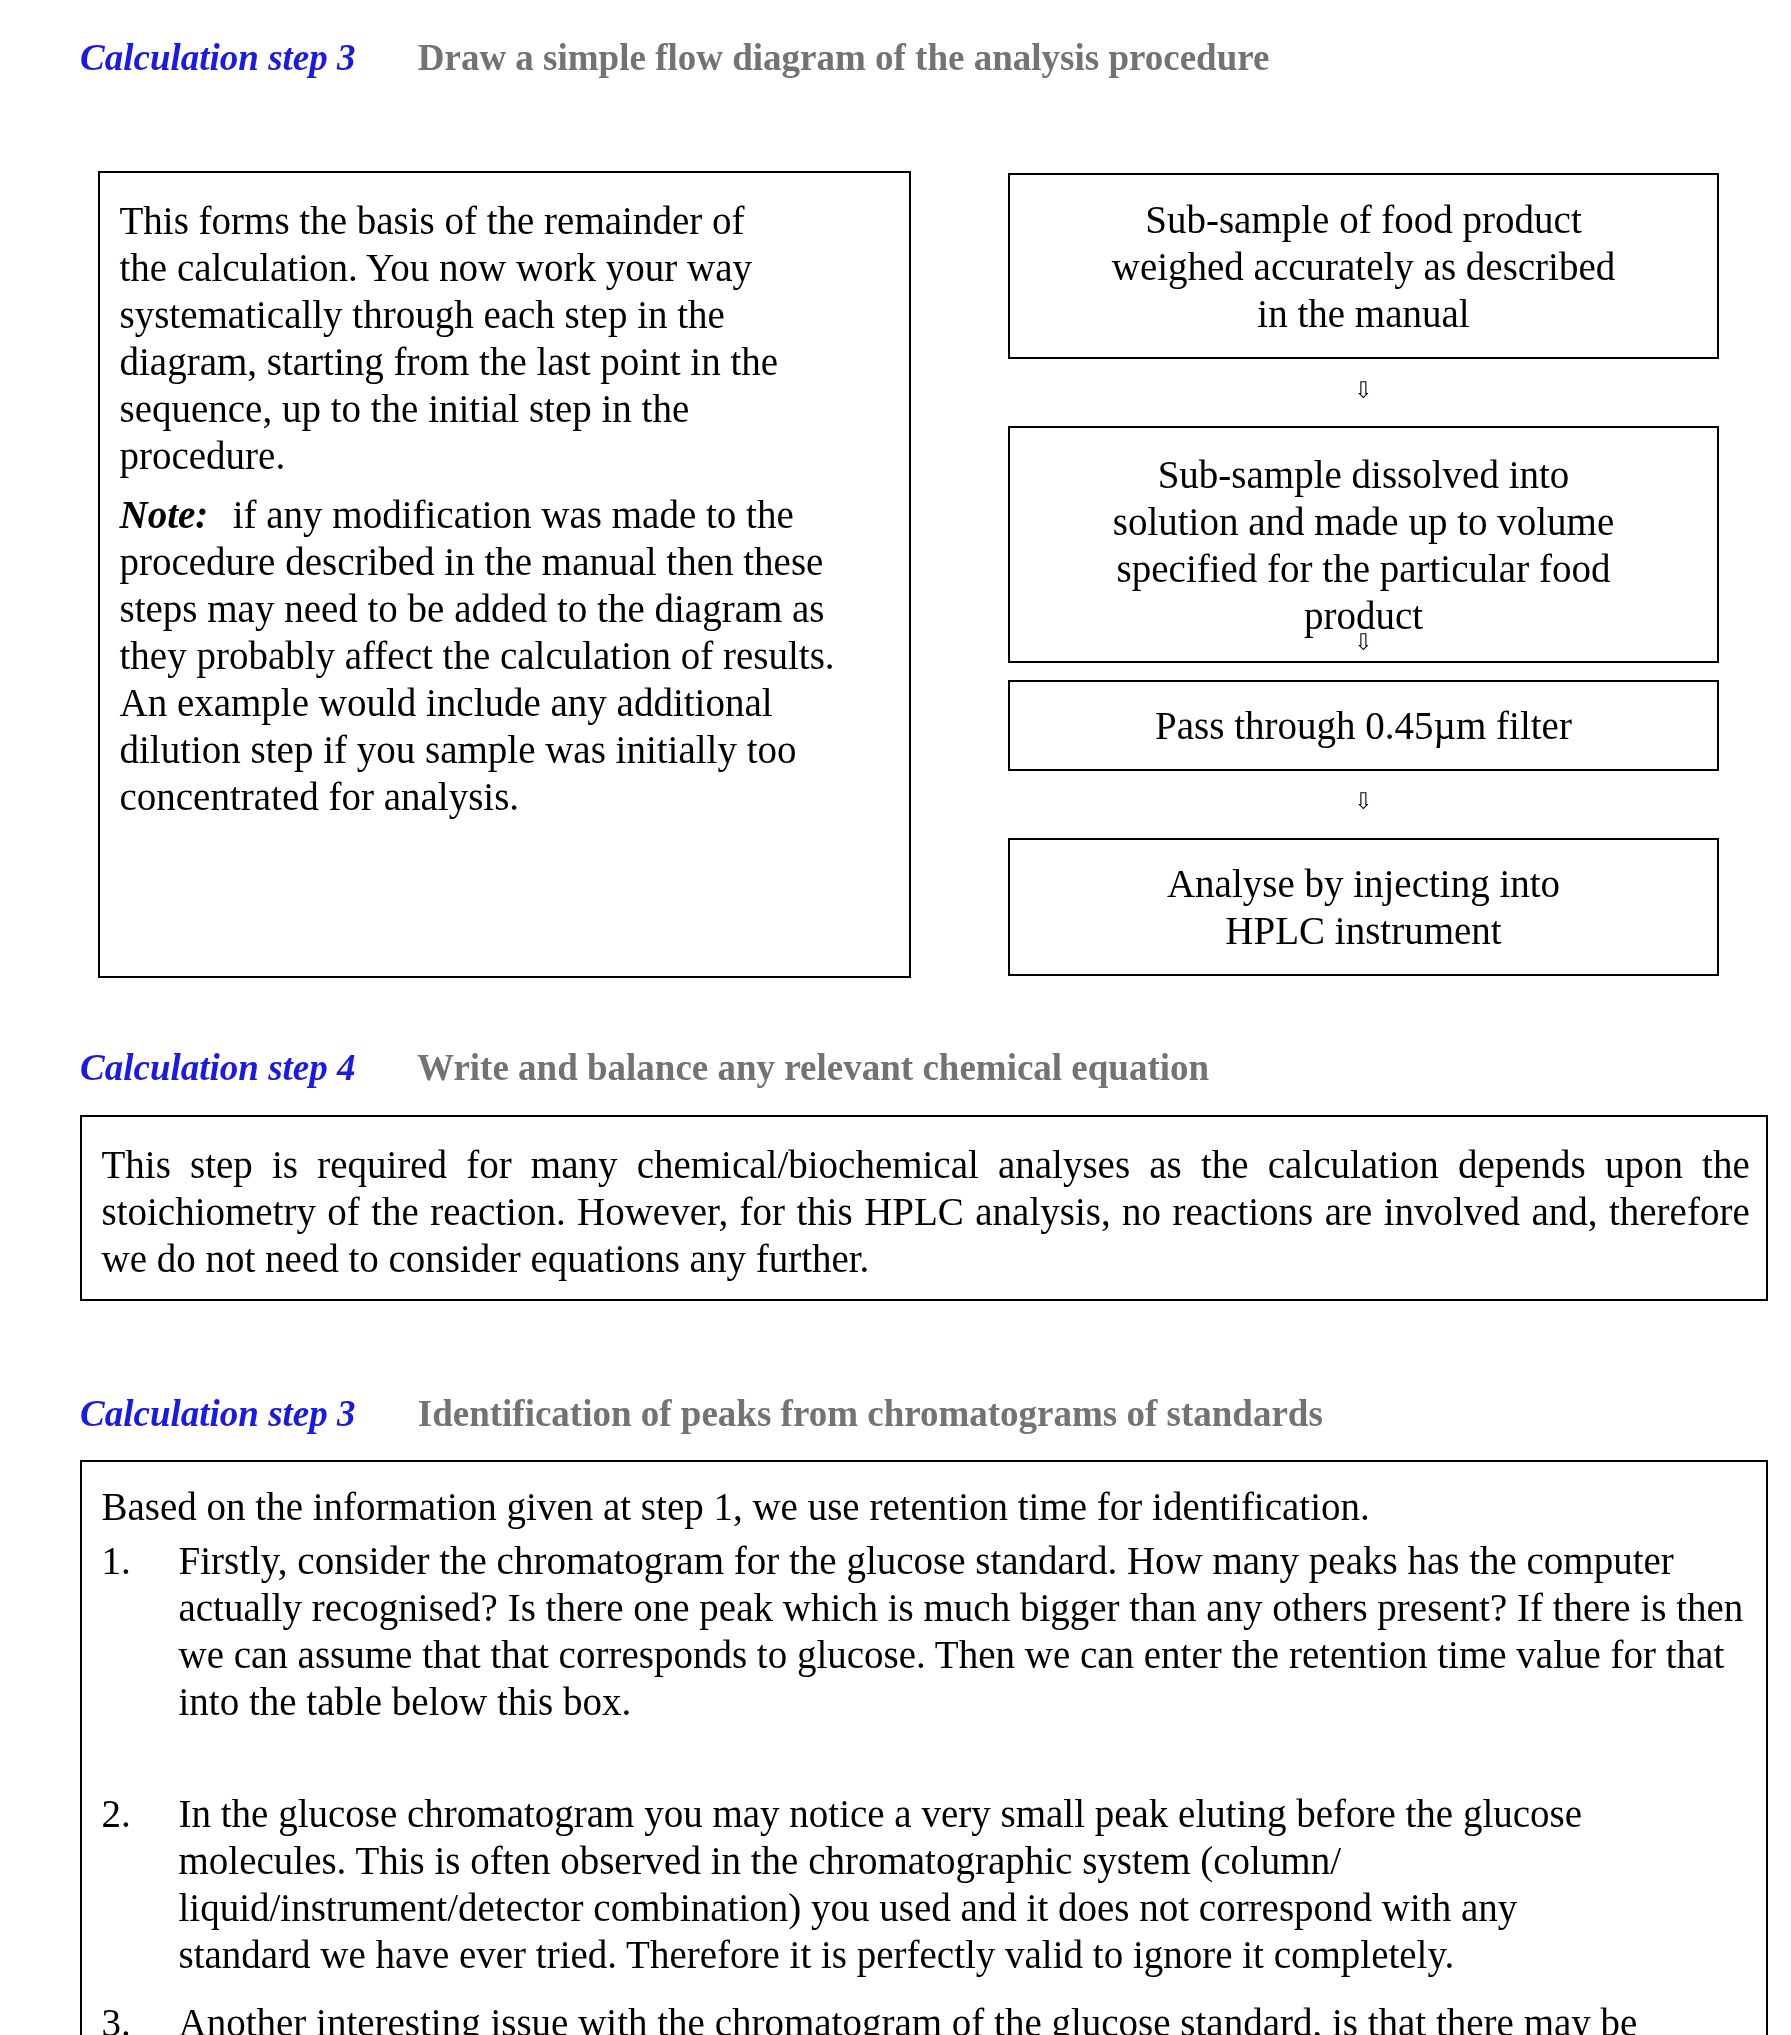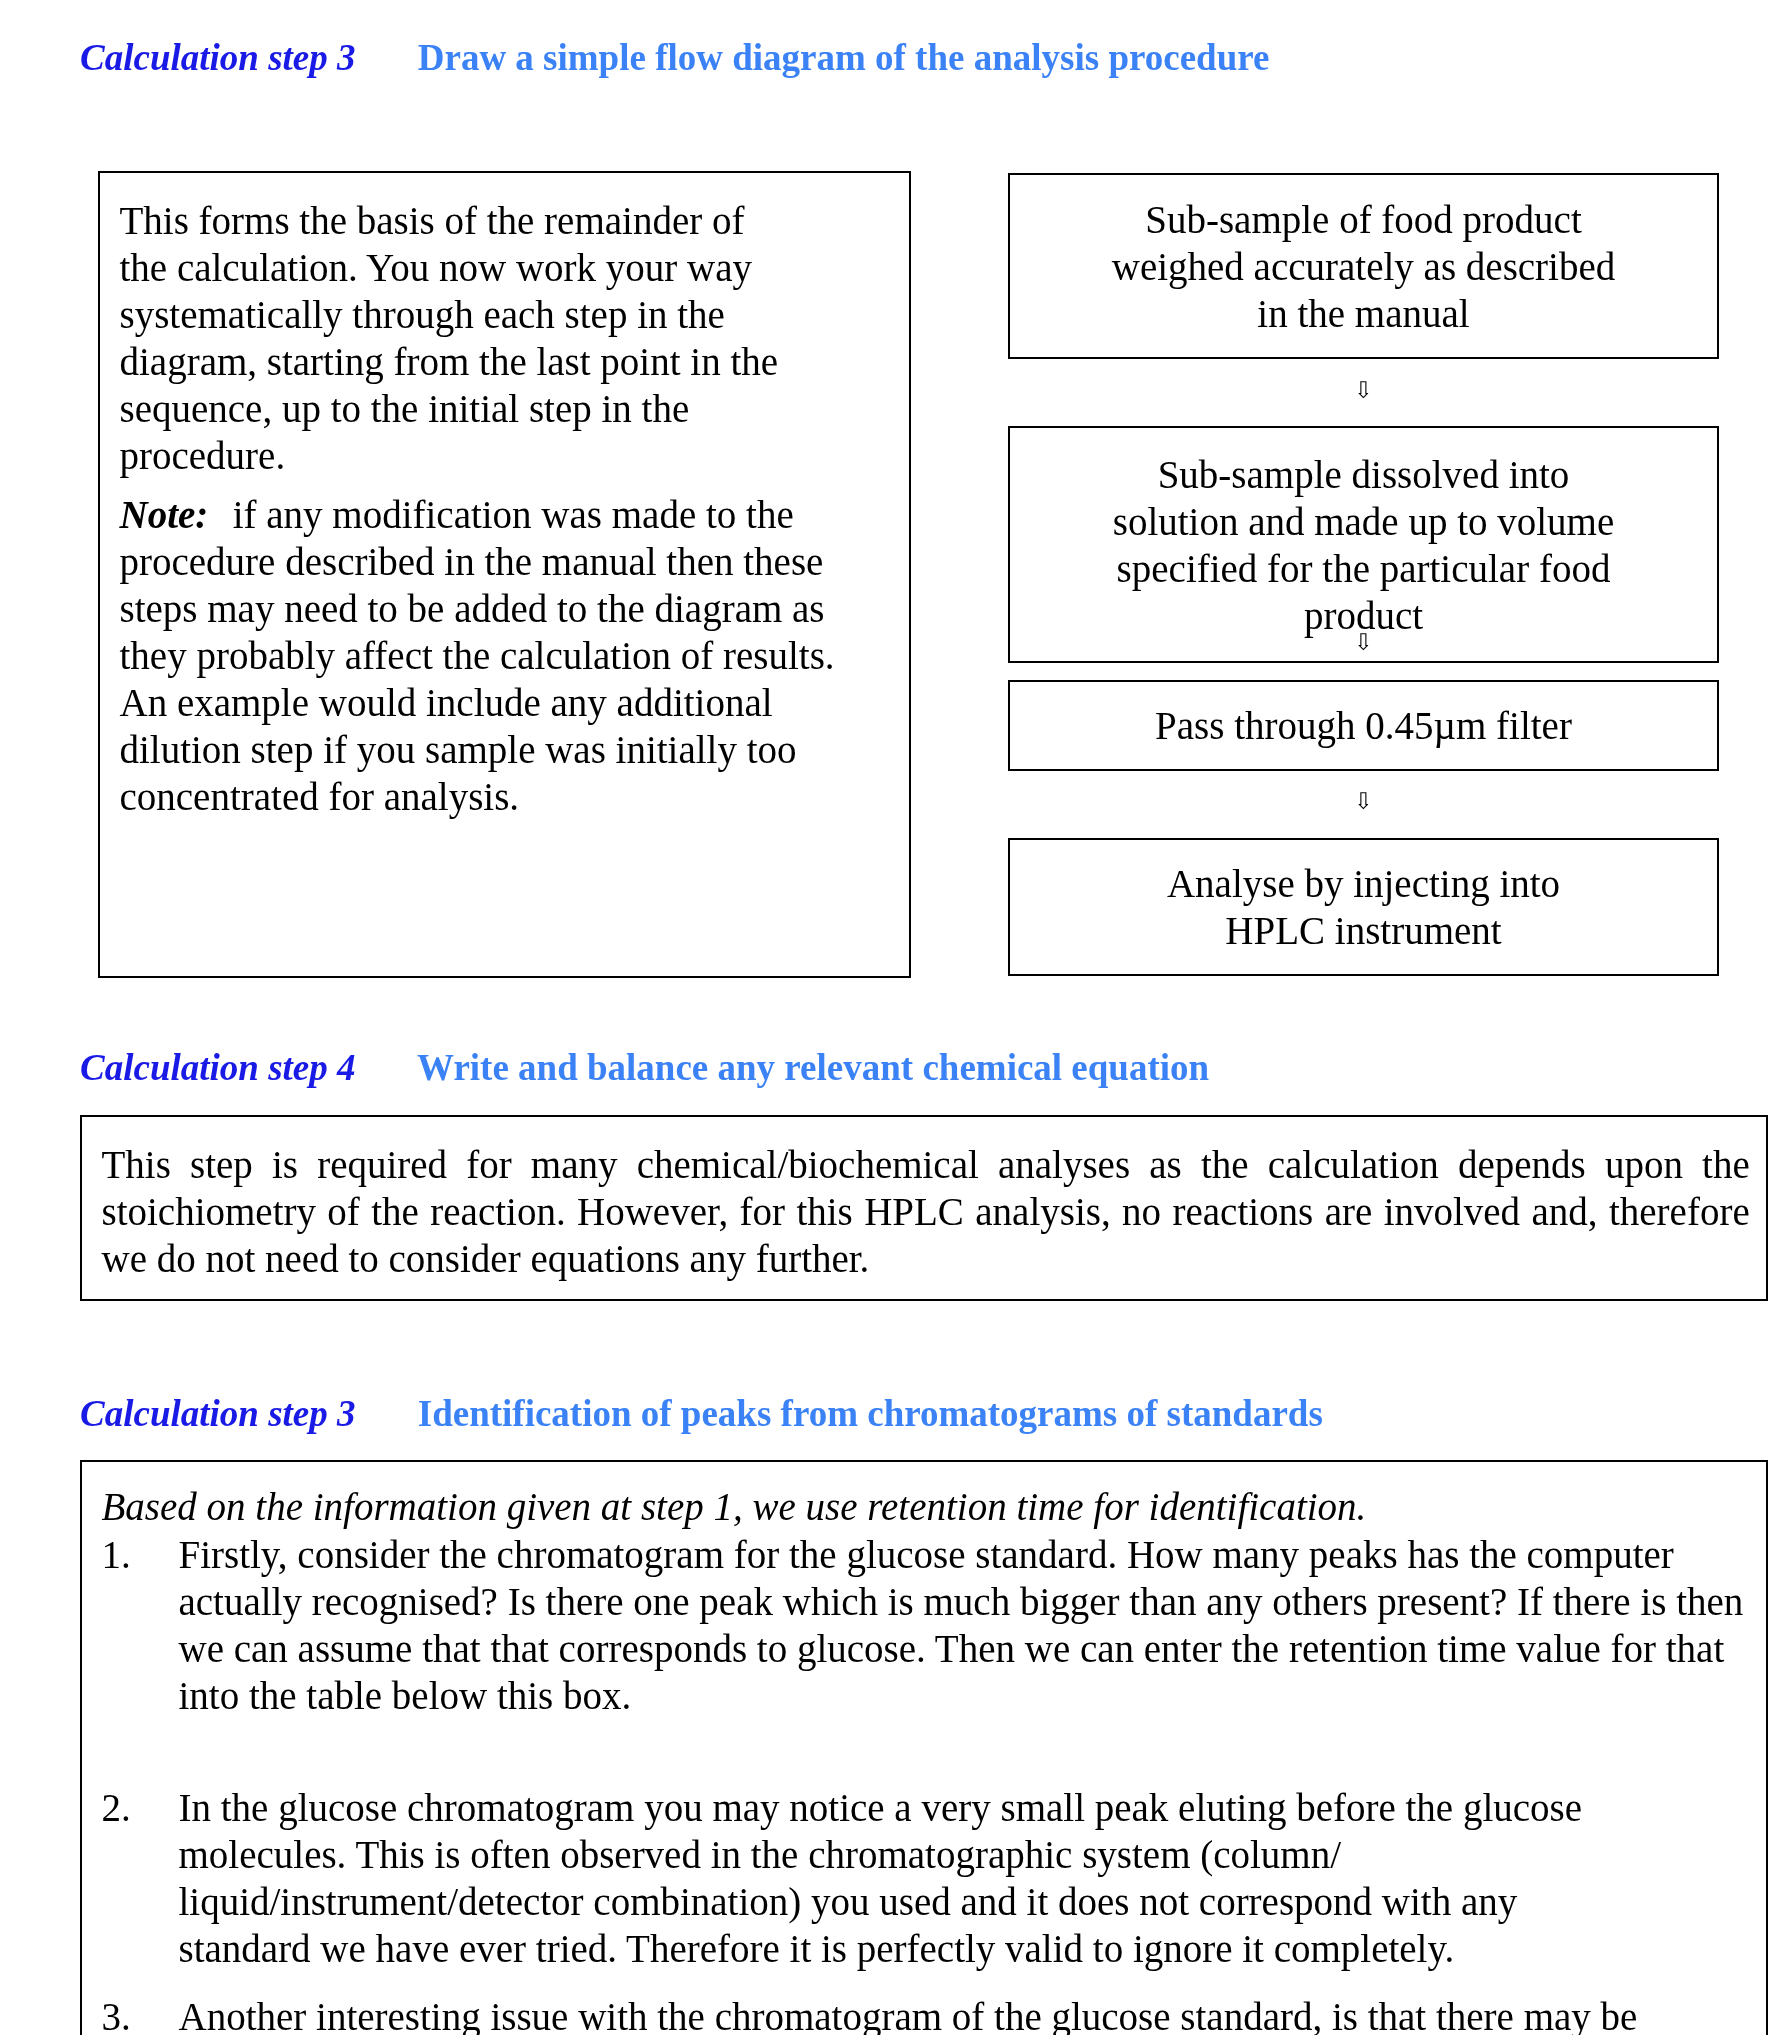--- a/index.html
+++ b/index.html
@@ -1,20 +1,20 @@
 <!DOCTYPE html>
 <html style="font-size:6.5px"><head>
 <meta charset="utf-8">
 <style>
   html, body { margin: 0; padding: 0; background: #ffffff; }
   body { width: 1791px; height: 2510px; position: relative; overflow: hidden;
          font-family: "Liberation Serif", "DejaVu Serif", serif; color: #000; }
   .heading { position: absolute; left: 80px; font-size: 37px; font-weight: bold; white-space: nowrap; }
   .heading .step { color: #1a1ae6; font-style: italic; margin-right: 53px; }
-  .heading .title { color: #3b82f6; }
+  .heading .title { color: #737373; }
   .box { position: absolute; border: 2px solid #000; box-sizing: border-box; background: #fff; }
   .txt { font-size: 39px; line-height: 47px; }
   .p { margin: 0 0 11.4px 0; }
   .note-label { font-weight: bold; font-style: italic; margin-right: 24.4px; }
   .flow { display: flex; align-items: center; justify-content: center; text-align: center; }
   .arrow { position: absolute; width: 24.4px; height: 24.4px; font-size: 23px; line-height: 24.4px; text-align: center; }
   .justify { text-align: justify; text-align-last: left; }
   ol.items { list-style: none; margin: 0; padding: 0; }
   ol.items li { position: relative; padding-left: 77px; margin-bottom: 21px; }
   ol.items li .num { position: absolute; left: 0; top: 0; }
@@ -61,21 +61,21 @@
 <div class="box txt justify" style="left:80px; top:1115px; width:1688px; height:186px; padding:23.6px 16.3px 0 19.5px;">
   <span>This step is required for many chemical/biochemical analyses as the calculation depends upon the stoichiometry of the reaction. However, for this HPLC analysis, no reactions are involved and, therefore we do not need to consider equations any further.</span>
 </div>
 
 <div class="heading" style="top:1392px;">
   <span class="step">Calculation step 3</span>
   <span class="title">Identification of peaks from chromatograms of standards</span>
 </div>
 
 <div class="box txt" style="left:80px; top:1460px; width:1688px; height:1036px; padding:21px 19.5px 0 19.5px;">
-  <p class="p" style="margin-bottom:1px;font-style:italic;">Based on the information given at step 1, we use retention time for identification.</p>
+  <p class="p" style="margin-bottom:7px;">Based on the information given at step 1, we use retention time for identification.</p>
   <ol class="items">
     <li style="margin-bottom:65px;">
       <span class="num">1.</span>
       <span>Firstly, consider the chromatogram for the glucose standard. How many peaks has the computer actually recognised? Is there one peak which is much bigger than any others present? If there is then we can assume that that corresponds to glucose. Then we can enter the retention time value for that into the table below this box.</span>
     </li>
     <li style="padding-right:147px;">
       <span class="num">2.</span>
       <span>In the glucose chromatogram you may notice a very small peak eluting before the glucose molecules. This is often observed in the chromatographic system (column/ liquid/instrument/detector combination) you used and it does not correspond with any standard we have ever tried. Therefore it is perfectly valid to ignore it completely.</span>
     </li>
     <li>

